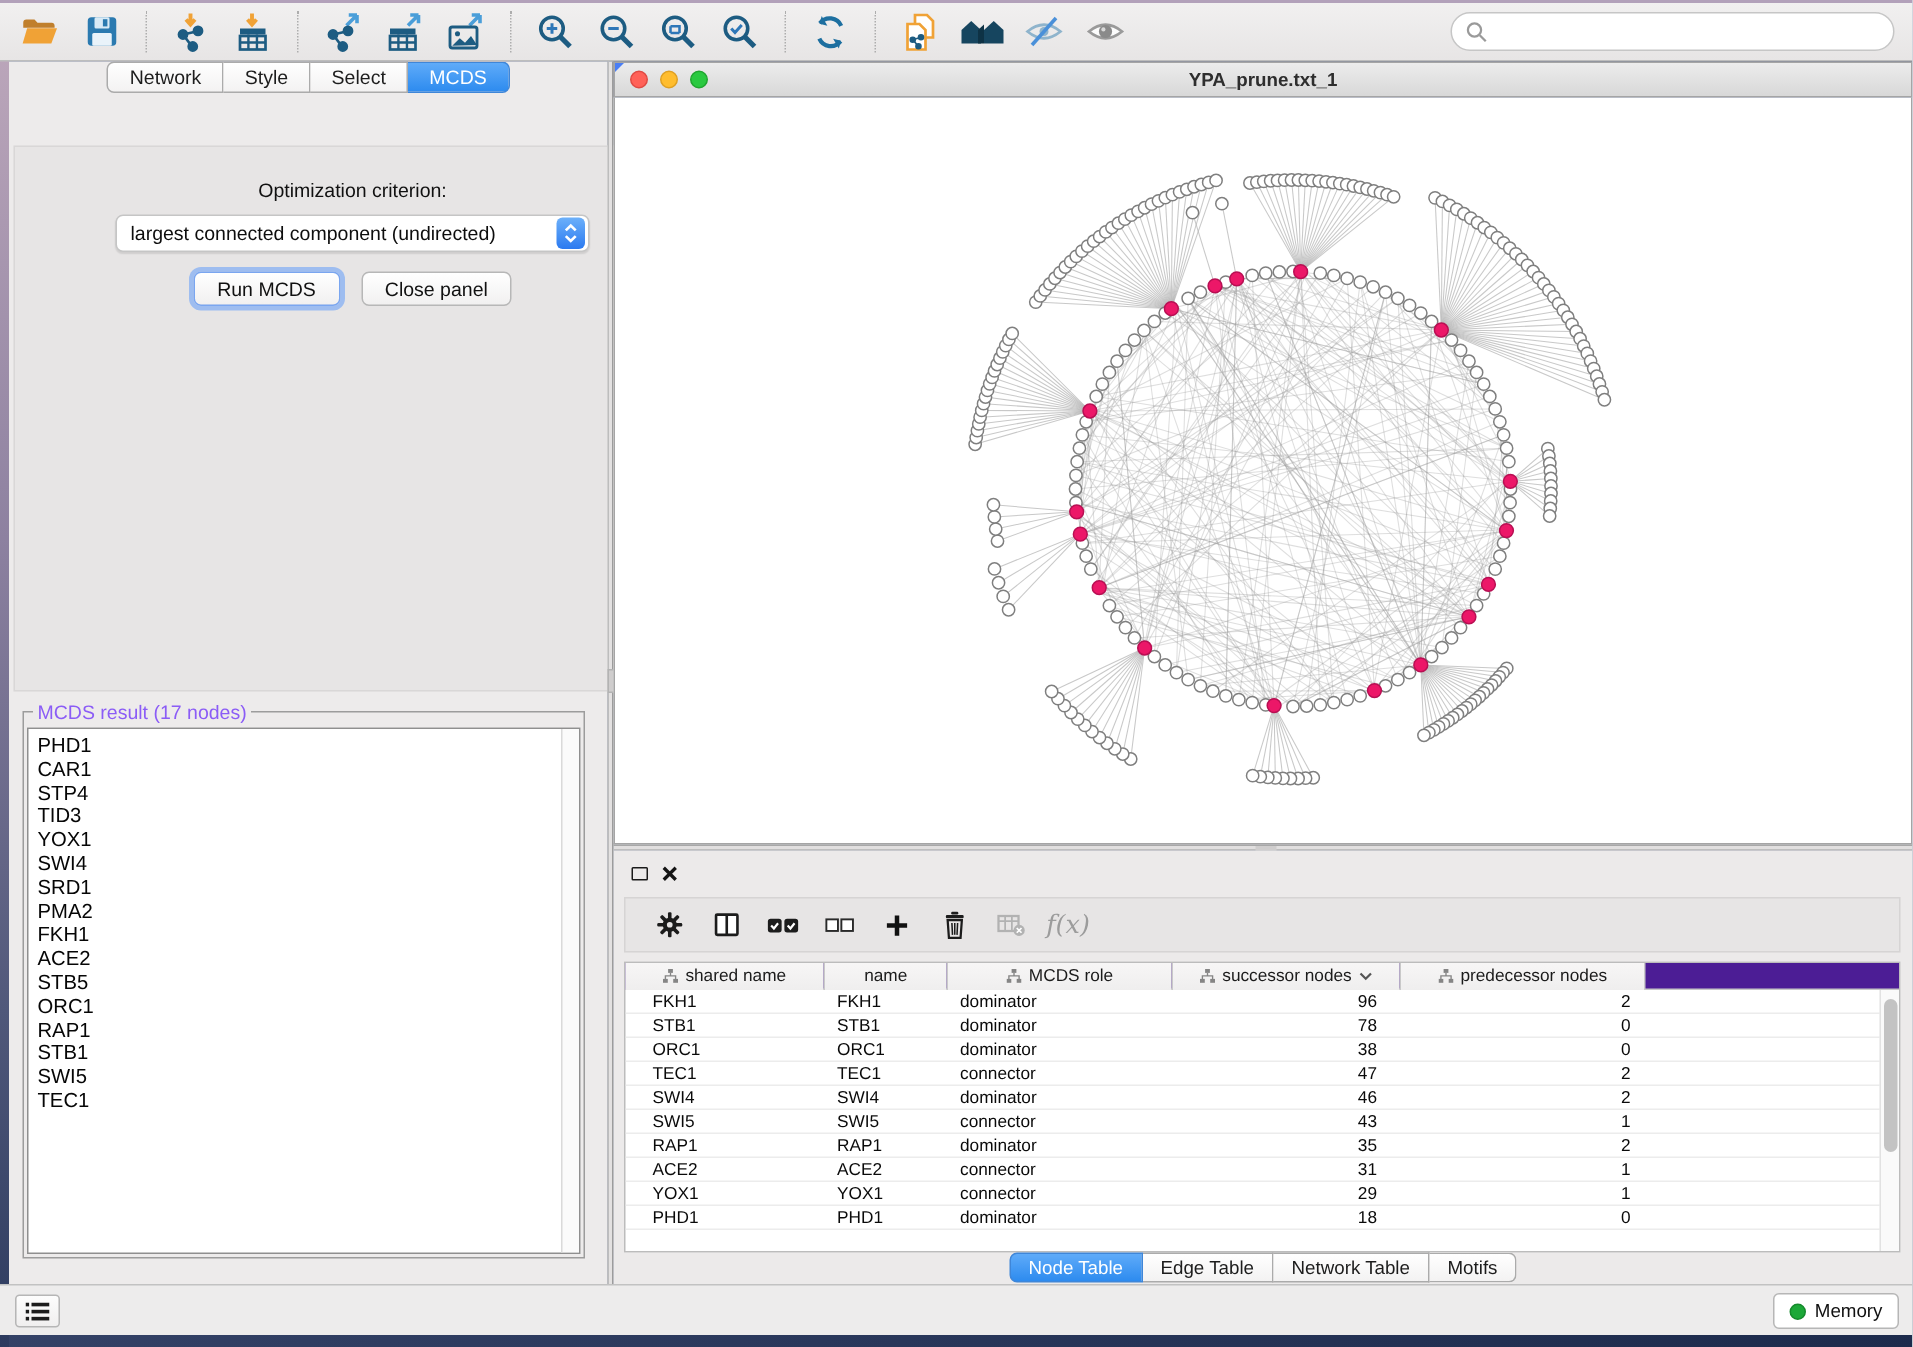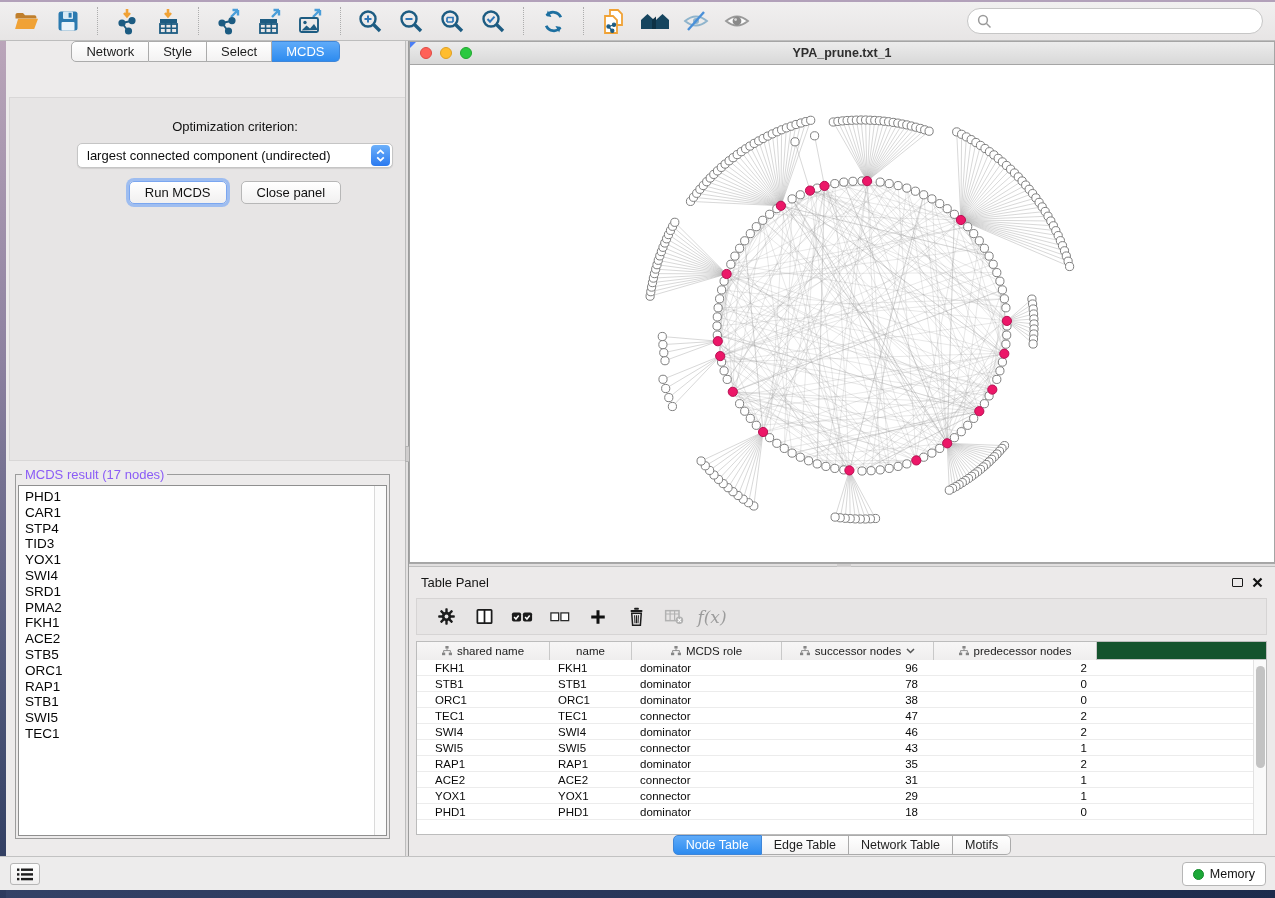--- a/index.html
+++ b/index.html
@@ -84,21 +84,21 @@
 
   
   #table-panel { position:absolute; left:409px; top:567px; width:866px; height:289px; background:#ECEAEA; }
   .tp-header { height:30px; display:flex; align-items:center; padding:0 12px; gap:9px; }
   .tp-toolbar { position:absolute; left:7px; top:31px; width:851px; height:37px;
       background:#E7E5E5; border:1px solid #d6d4d4; display:flex; align-items:center; padding-left:10px; }
   .ttbtn { width:38px; height:30px; display:flex; align-items:center; justify-content:center; }
   .fx { font-family:"DejaVu Serif", serif; font-style:italic; font-size:17px; color:#9c9c9c;text-align:center; }
   .tp-table { position:absolute; left:7px; top:74px; width:851px; height:194px;
       background:#fff; border:1px solid #bcbcbc; overflow:hidden; }
-  .thead { display:flex; height:18px; border-bottom:1px solid #c7c7c7; background:#14532d; }
+  .thead { display:flex; height:18px; border-bottom:1px solid #c7c7c7; background:#4c1d95; }
   .hcell { height:18px; display:flex; align-items:center; justify-content:center; gap:5px;
       background:linear-gradient(#f7f6f6,#efeeee); border-right:1px solid #c9c9c9;
       font-size:11.5px; color:#1b1b1b; white-space:nowrap; }
   .trow { display:flex; height:16px; border-bottom:1px solid #ececec; }
   .tcell { font-size:11.5px; color:#0a0a0a; display:flex; align-items:center; white-space:nowrap; }
   .c0 { width:133px; padding-left:18px; }
   .c1 { width:82px;  padding-left:8px; }
   .c2 { width:150px; padding-left:8px; }
   .c3 { width:152px; justify-content:flex-end; padding-right:16px; }
   .c4 { width:163px; justify-content:flex-end; padding-right:10px; }
@@ -1023,21 +1023,20 @@
         </svg>
     </div>
   </div>
 
   <div id="h-splitter">
       <div id="h-grip"></div>
     </div>
 
   <div id="table-panel">
     <div class="tp-header">
-      <span class="panel-title">Table Panel</span>
       <span class="float-box"></span>
       <svg width="11" height="11" viewBox="0 0 11 11">
         <path d="M1.5 1.5l8 8M9.5 1.5l-8 8" stroke="#141414" stroke-width="2.2"></path>
       </svg>
     </div>
     <div class="tp-toolbar">
       <div class="ttbtn">
         <svg width="19" height="19" viewBox="0 0 24 24">
           <g fill="#1c1c1c">
             <rect x="10.5" y="1.5" width="3" height="6" rx="1"></rect>

